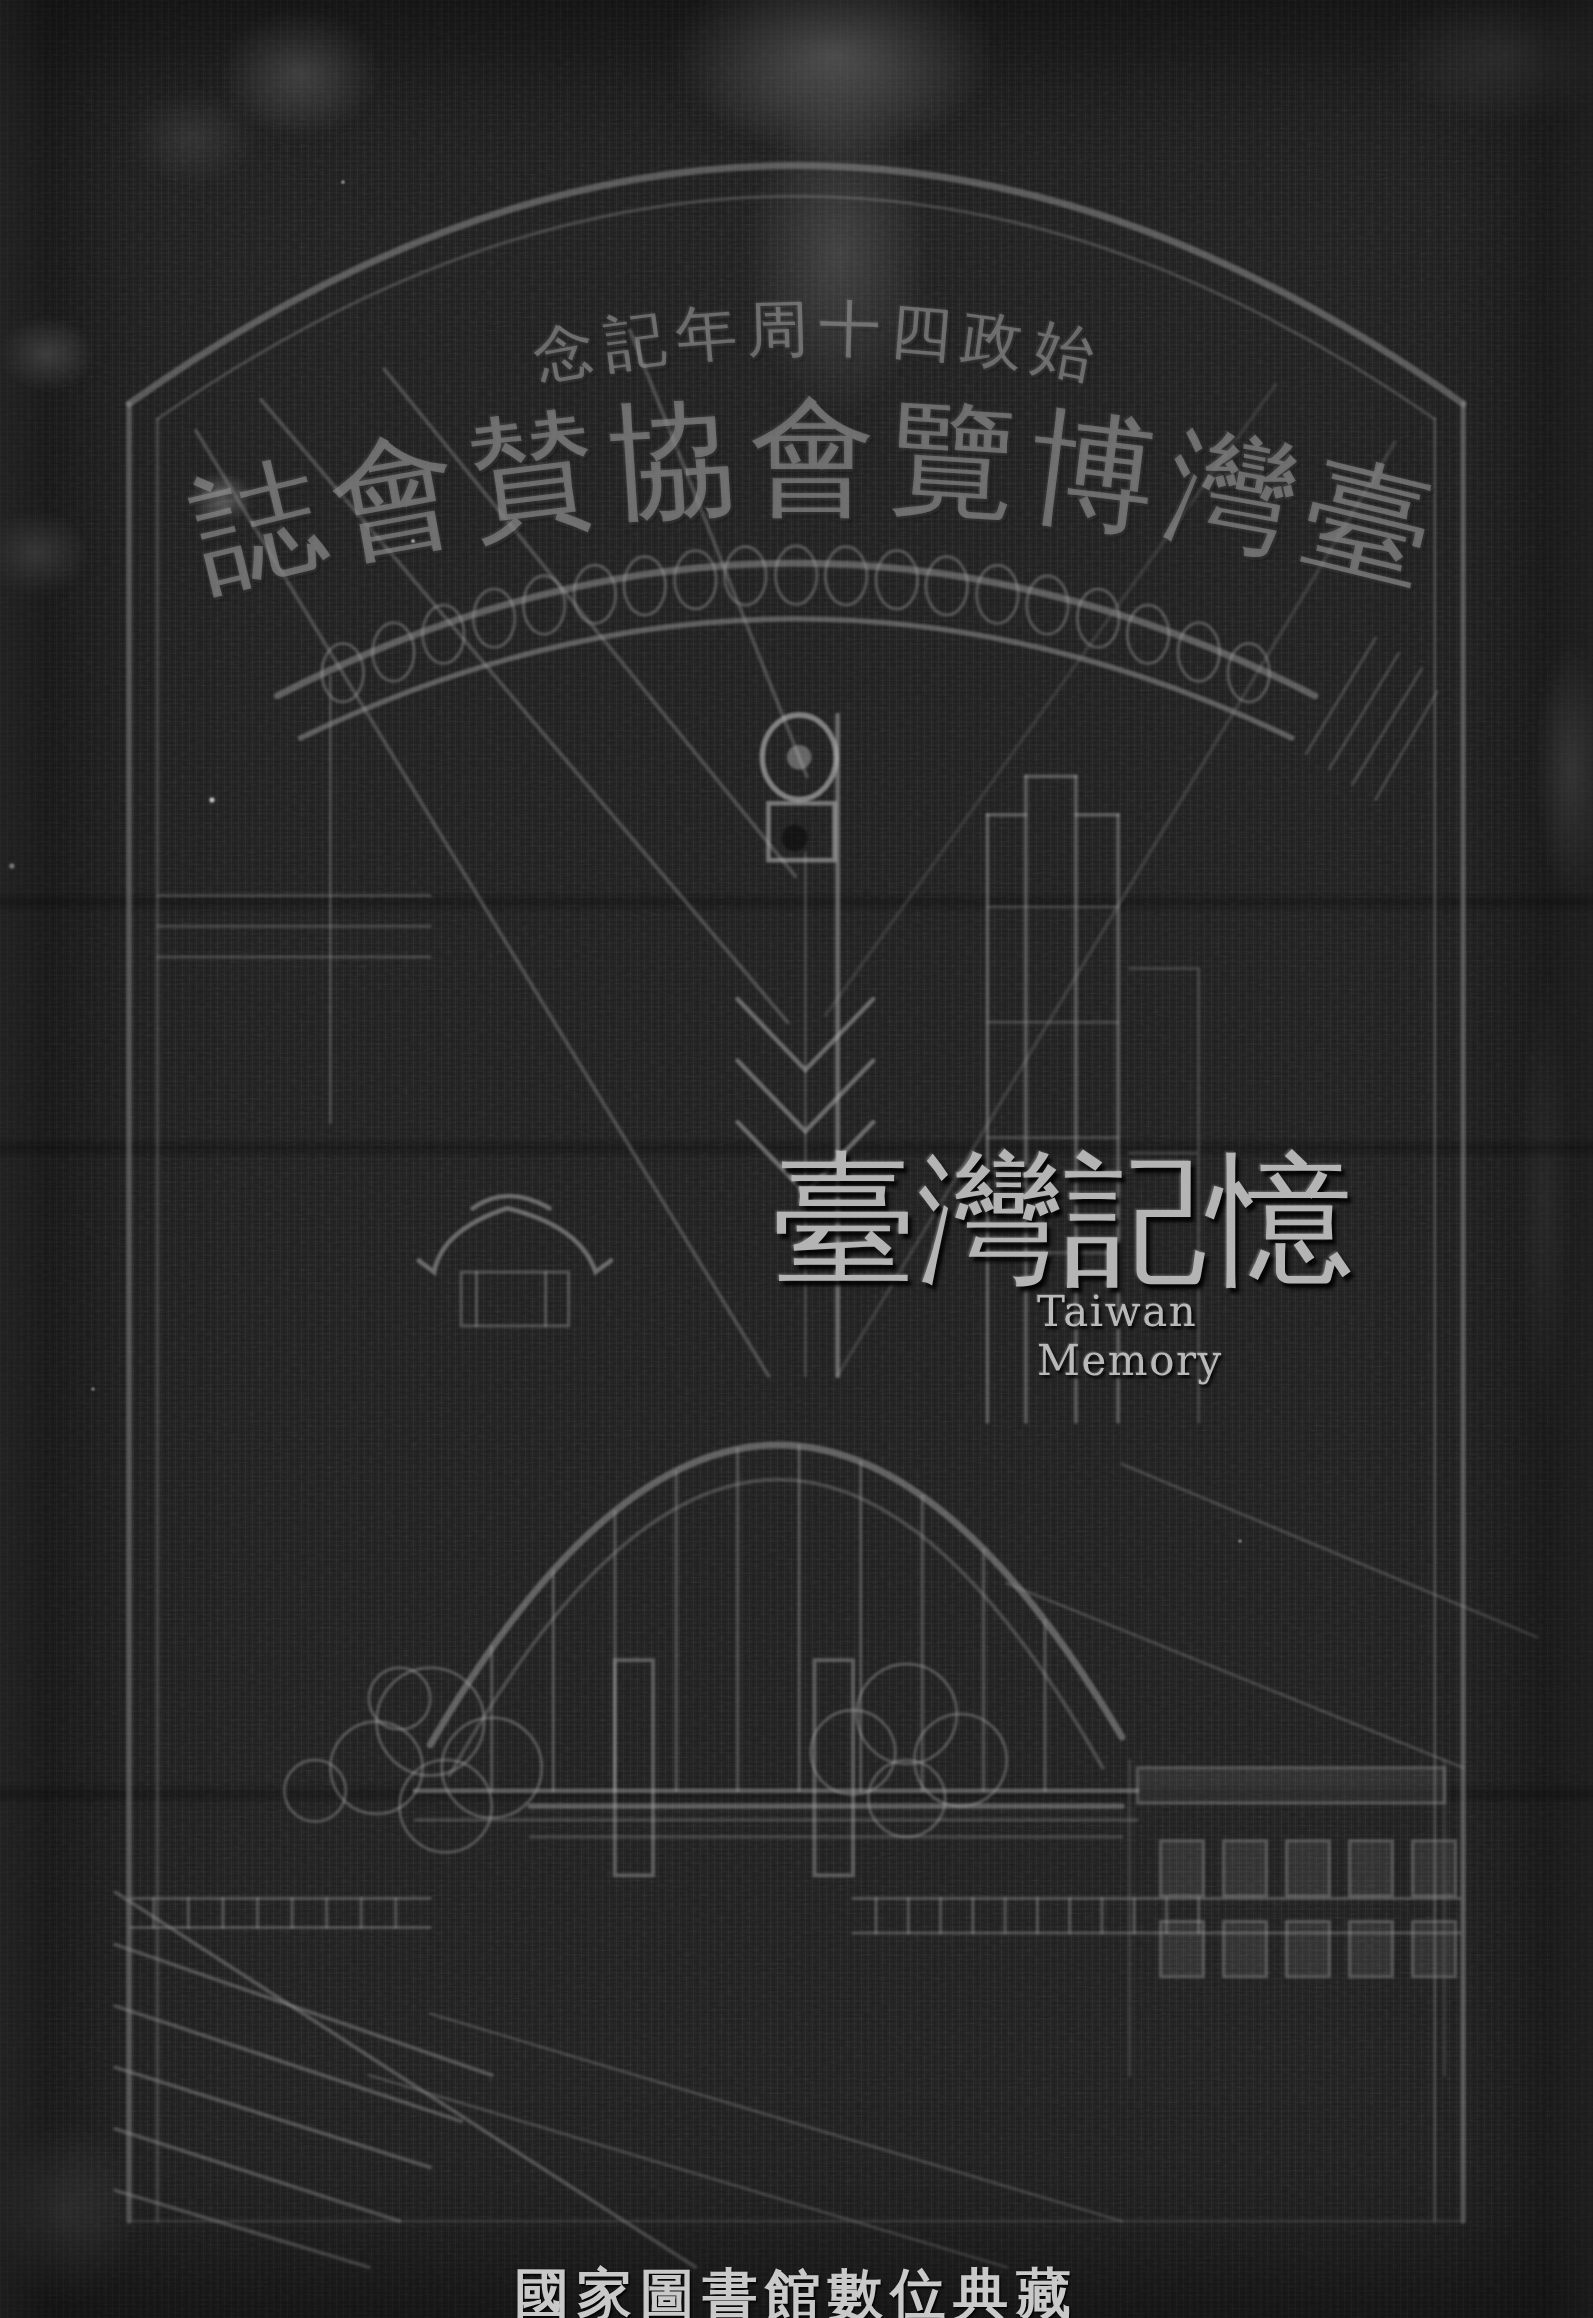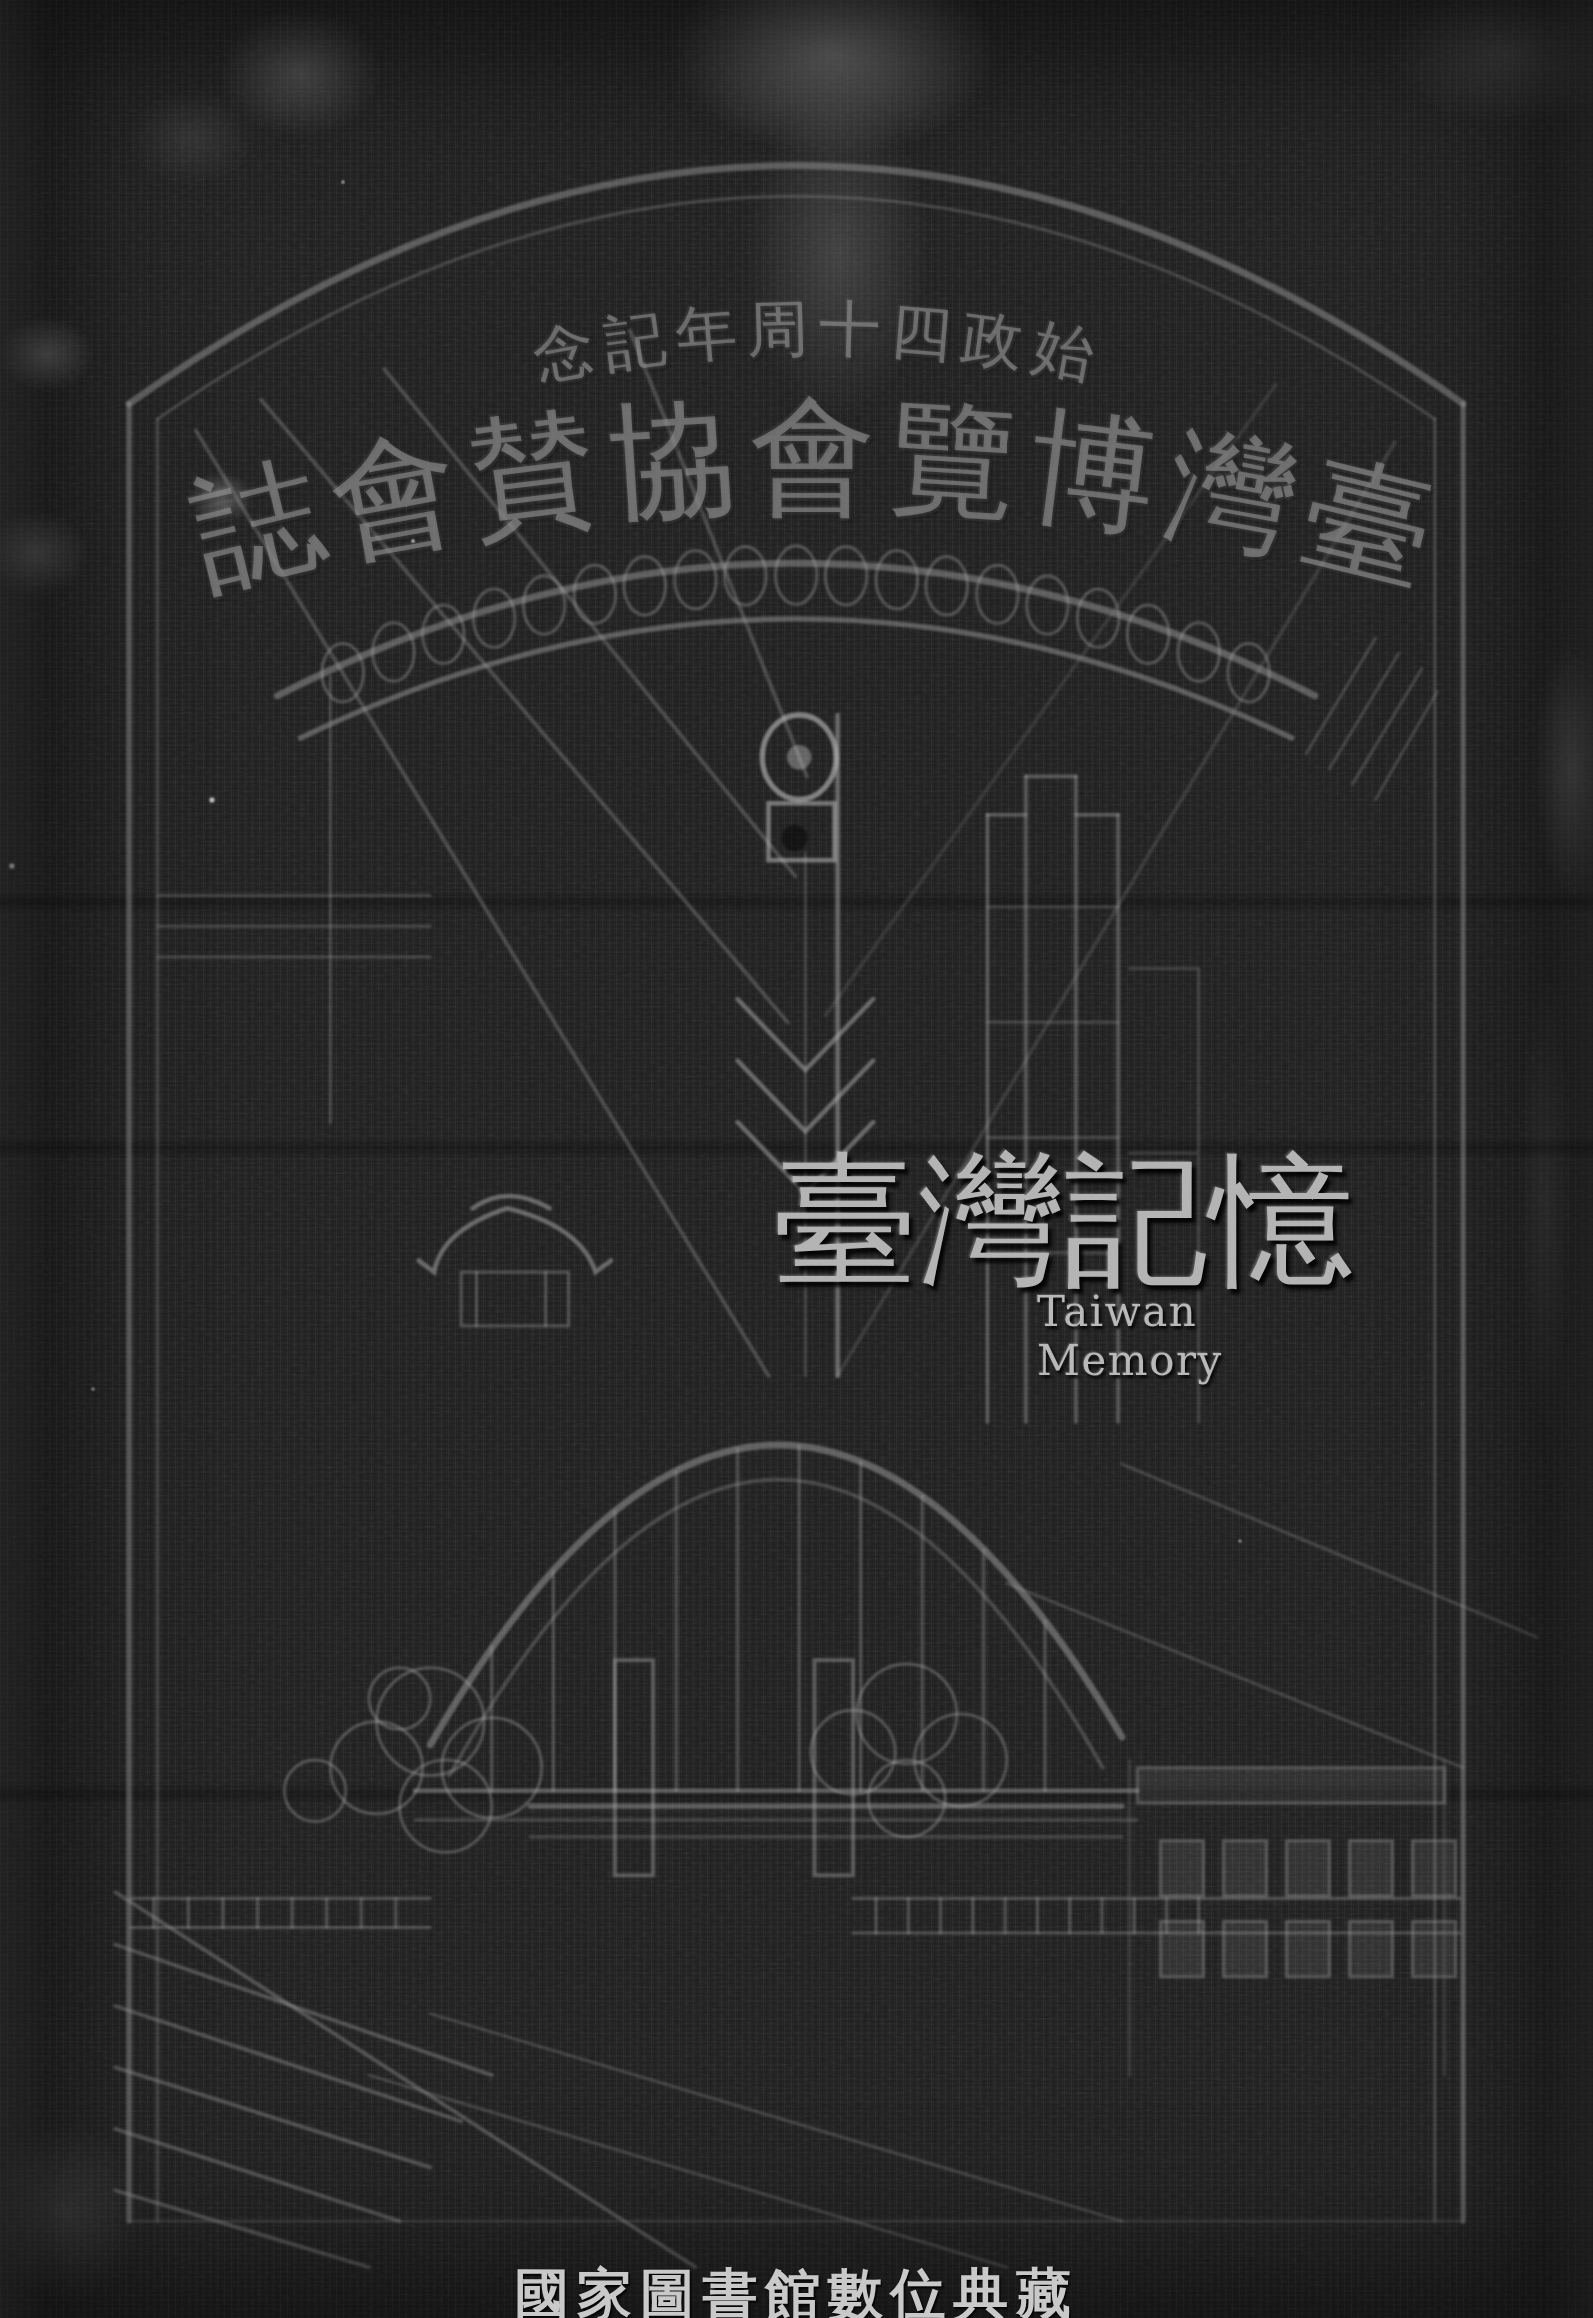--- a/index.html
+++ b/index.html
@@ -44,23 +44,22 @@
       412px 540px 1.5px 0.8px rgba(220,220,220,.75),
       342px 181px 1.5px 0.8px rgba(210,210,210,.60),
       1239px 1540px 1.5px 0.8px rgba(200,200,200,.50),
       92px 1388px 1.5px 0.8px rgba(205,205,205,.55);
   }
   svg.art{position:absolute;inset:0;}
   
   .watermark{position:absolute;left:772px;top:1149px;width:584px;pointer-events:none;}
   .watermark .cjk{
     display:block;font-size:144px;line-height:1;letter-spacing:1.5px;white-space:nowrap;
-    color:#b4b4b4;font-family:Liberation Sans, sans-serif;
+    color:#b4b4b4;font-family:Liberation Serif, serif;
     text-shadow:3.8px 4.6px 3.8px rgba(0,0,0,.9), -1.5px -1.5px 2.3px rgba(255,255,255,.28);
-    text-align:center;
   }
   .watermark .latin{
     display:block;margin-top:-6.1px;margin-left:265px;
     font-size:42px;letter-spacing:1.5px;color:#b9b9b9;font-family:"DejaVu Serif",serif;
     text-shadow:2.3px 3.1px 3.1px rgba(0,0,0,.9), -0.8px -0.8px 1.5px rgba(255,255,255,.25);
   }
   
   .footer-caption{
     position:absolute;top:2258px;left:50%;transform:translateX(-50%);
     font-size:55px;font-weight:bold;letter-spacing:7.7px;white-space:nowrap;

